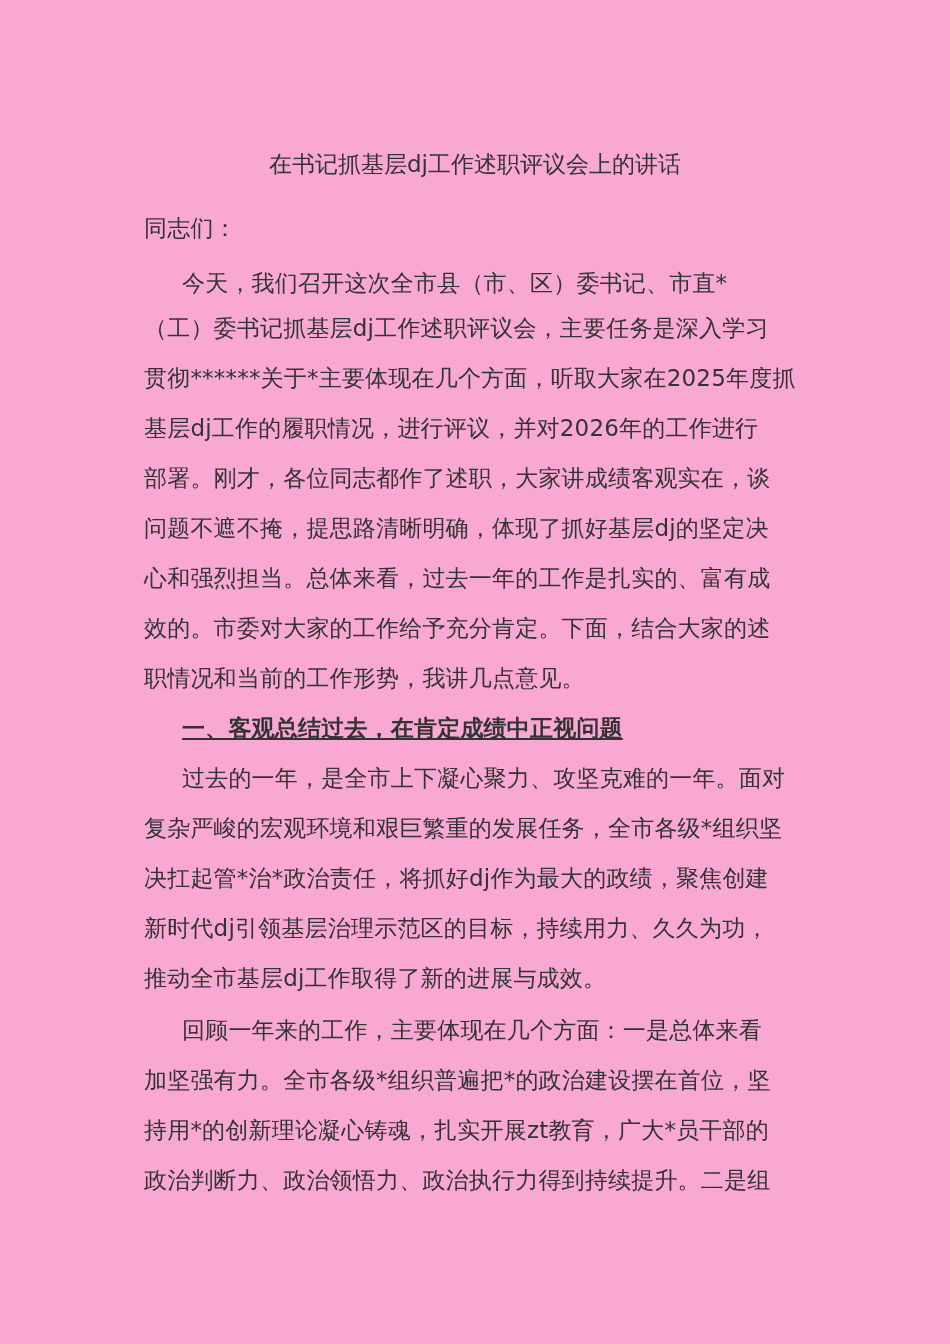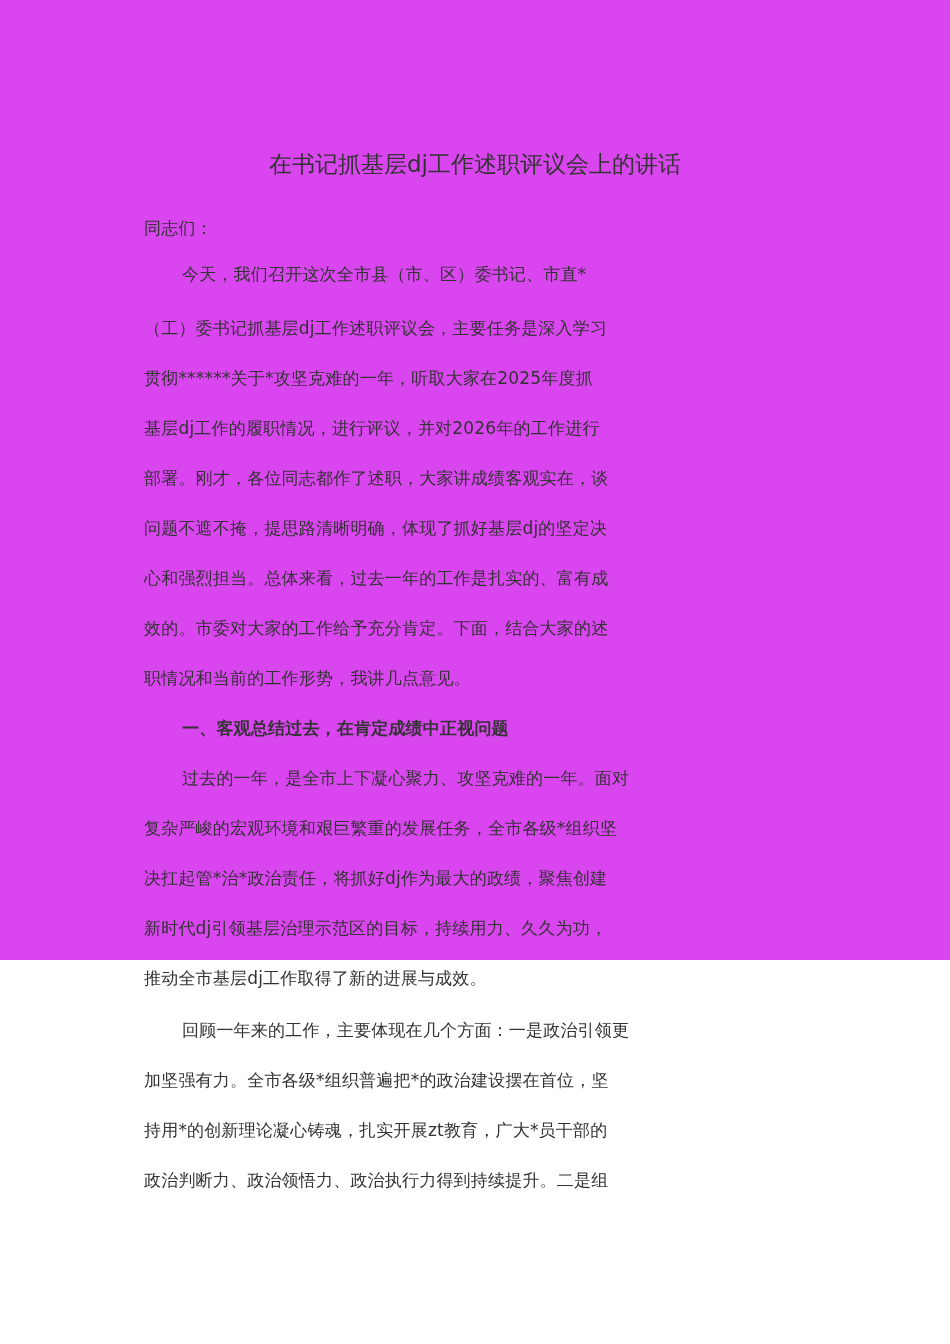--- a/index.html
+++ b/index.html
@@ -12,76 +12,76 @@
     height: 1344px;
     position: relative;
     overflow: hidden;
     font-family: "DejaVu Sans", "Liberation Sans", sans-serif;
     color: #333333;
   }
   .page {
     position: absolute;
     left: 0; top: 0;
     width: 950px;
-    height: 960px;
-    background: #d946ef;
+    height: 1344px;
+    background: #f9a8d4;
   }
   .title {
     position: absolute;
     left: 0;
     width: 950px;
     top: 146px;
     text-align: center;
     font-size: 23px;
     line-height: 36px;
     color: #333333;
     white-space: nowrap;
   }
   .line {
     position: absolute;
     left: 144px;
-    font-size: 17px;
+    font-size: 23px;
     line-height: 36px;
     white-space: nowrap;
     color: #333333;
     letter-spacing: 0.2px;
   }
   .indent { left: 182px; }
-  .bold { font-weight: bold; }
+  .bold { font-weight: bold; text-decoration: underline; }
   b { font-weight: normal; }
 </style>
 </head>
 <body>
 
 <div class="page">
 
   <div class="title">在书记抓基层dj工作述职评议会上的讲话</div>
 
   <div class="line" style="top:210px">同志们：</div>
 
-  <div class="line indent" style="top:256px">今天，我们召开这次全市县（市、区）委书记、市直*</div>
+  <div class="line indent" style="top:265px">今天，我们召开这次全市县（市、区）委书记、市直*</div>
   <div class="line" style="top:310px">（工）委书记抓基层dj工作述职评议会，主要任务是深入学习</div>
-  <div class="line" style="top:360px">贯彻******关于*攻坚克难的一年，听取大家在2025年度抓</div>
+  <div class="line" style="top:360px">贯彻******关于*主要体现在几个方面，听取大家在2025年度抓</div>
   <div class="line" style="top:410px">基层dj工作的履职情况，进行评议，并对2026年的工作进行</div>
   <div class="line" style="top:510px">问题不遮不掩，提思路清晰明确，体现了抓好基层dj的坚定决</div>
   <div class="line" style="top:460px">部署。刚才，各位同志都作了述职，大家讲成绩客观实在，谈</div>
   <div class="line" style="top:560px">心和强烈担当。总体来看，过去一年的工作是扎实的、富有成</div>
   <div class="line" style="top:660px">职情况和当前的工作形势，我讲几点意见。</div>
   <div class="line" style="top:610px">效的。市委对大家的工作给予充分肯定。下面，结合大家的述</div>
 
   <div class="line indent bold" style="top:710px">一、客观总结过去，在肯定成绩中正视问题</div>
 
   <div class="line" style="top:810px">复杂严峻的宏观环境和艰巨繁重的发展任务，全市各级*组织坚</div>
   <div class="line indent" style="top:760px">过去的一年，是全市上下凝心聚力、攻坚克难的一年。面对</div>
   <div class="line" style="top:860px">决扛起管*治*政治责任，将抓好dj作为最大的政绩，聚焦创建</div>
   <div class="line" style="top:910px">新时代dj引领基层治理示范区的目标，持续用力、久久为功，</div>
   <div class="line" style="top:960px">推动全市基层dj工作取得了新的进展与成效。</div>
 
   <div class="line indent" style="top:1012px">
-    <span>回顾一年来的工作，主要体现在几个方面：</span><b>一是</b><span>政治引领更</span>
+    <span>回顾一年来的工作，主要体现在几个方面：</span><b>一是</b><span>总体来看</span>
   </div>
   <div class="line" style="top:1062px">加坚强有力。全市各级*组织普遍把*的政治建设摆在首位，坚</div>
   <div class="line" style="top:1112px">持用*的创新理论凝心铸魂，扎实开展zt教育，广大*员干部的</div>
   <div class="line" style="top:1162px">
     <span>政治判断力、政治领悟力、政治执行力得到持续提升。</span><b>二是</b><span>组</span>
   </div>
 
 </div>
 
 </body></html>

